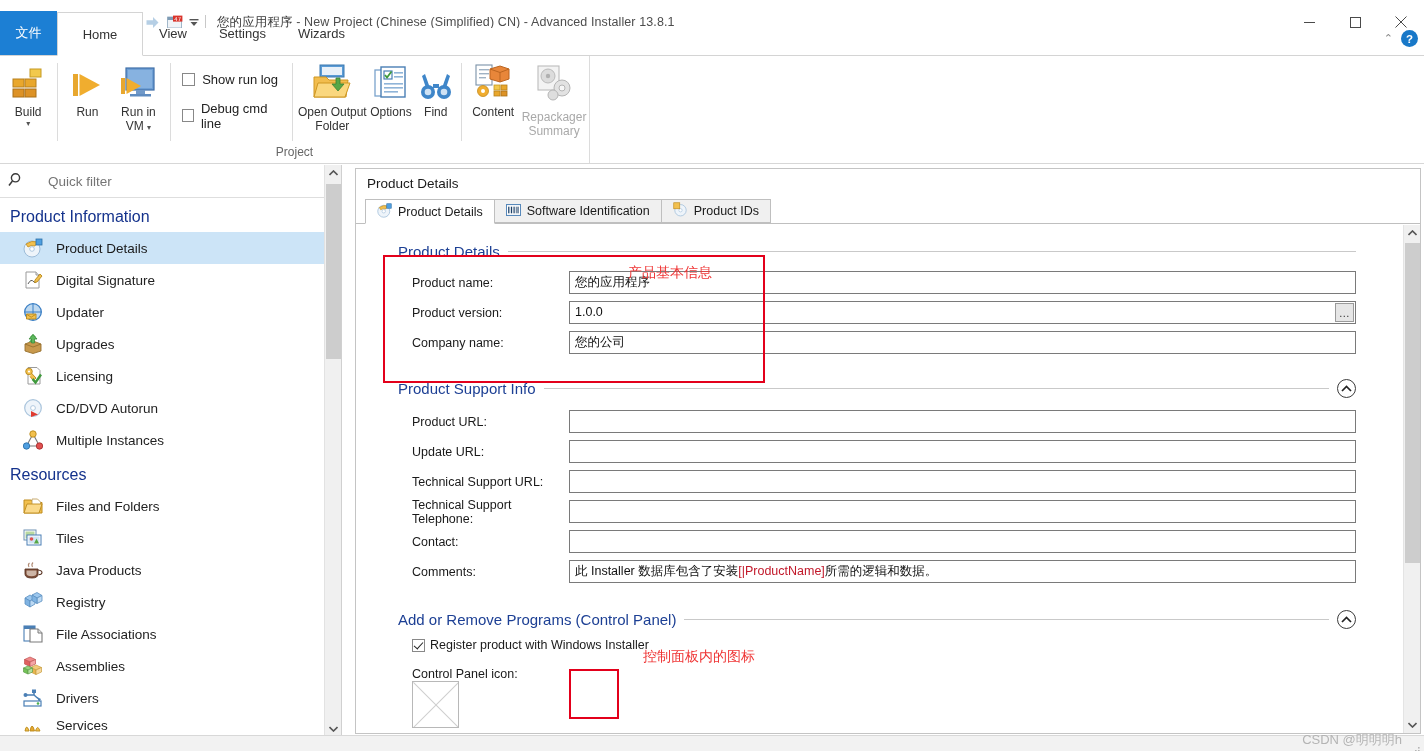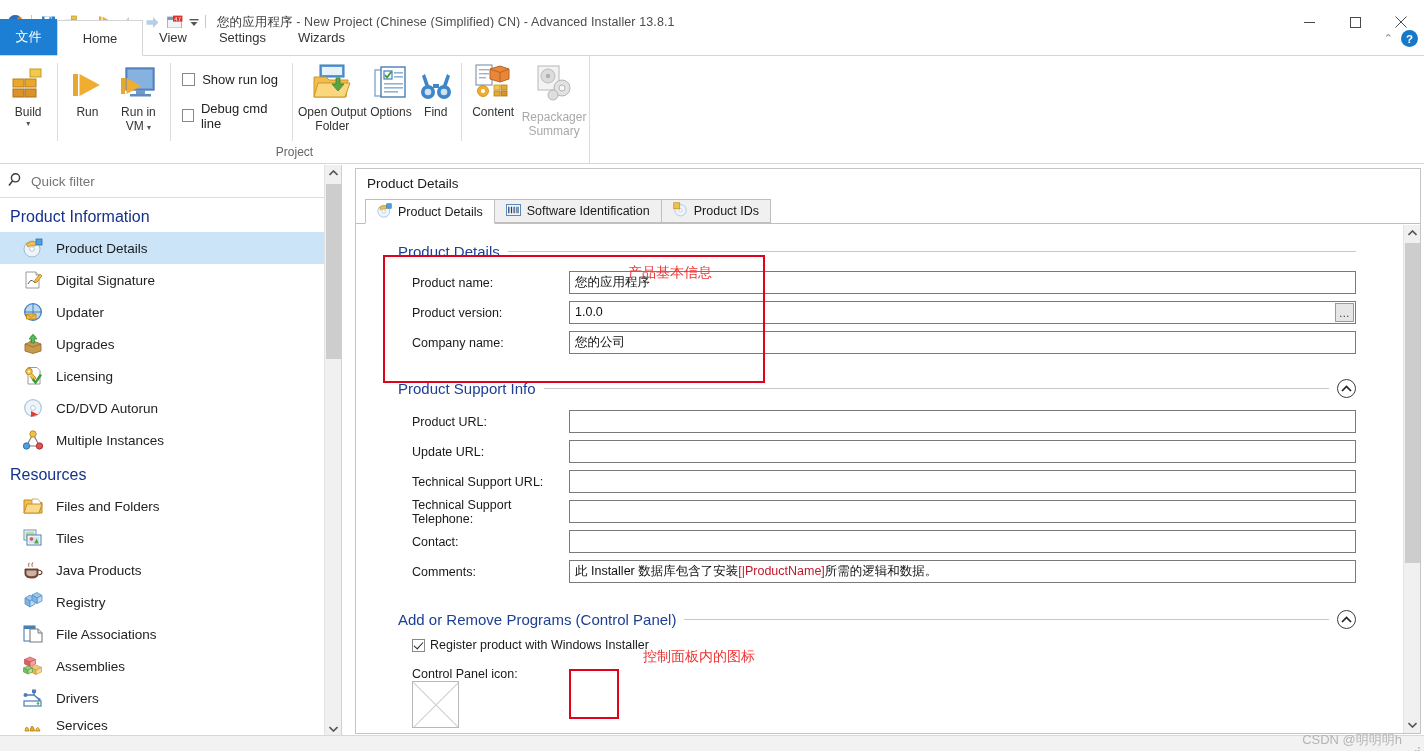--- a/index.html
+++ b/index.html
@@ -40,21 +40,21 @@
 
   
   .ribbon-tabs {
     position: absolute; left: 0; top: 28px;
     width: 1424px; height: 28px;
     background: #ffffff;
     border-bottom: 1px solid #d4d4d4;
     display: flex; align-items: flex-end;
   }
   .rt {
-    height: 36px; padding: 0 16px;
+    height: 44px; padding: 0 16px;
     display: flex; align-items: center; justify-content: center;
     font-size: 13px; color: #333; white-space: nowrap;
   }
   .rt.file {
     background: #1c7fd4; color: #ffffff; min-width: 57px; padding: 0 14px;
   }
   .rt.active {
     background: #ffffff; border: 1px solid #d4d4d4; border-bottom: 1px solid #ffffff;
     margin-bottom: -1px; min-width: 86px;
   }
@@ -109,21 +109,21 @@
 
   
   .sidebar {
     position: absolute; left: 0; top: 165px;
     width: 342px; height: 572px;
     background: #ffffff;
     border-right: 1px solid #d0d0d0;
     overflow: hidden;
   }
   .qfilter {
-    height: 33px; display: flex; align-items: center; gap: 6px;
+    height: 33px; display: flex; align-items: center; gap: 23px;
     padding-left: 8px; border-bottom: 1px solid #dedede;
   }
   .qfilter input {
     border: 0; outline: 0; font-size: 13.5px; color: #9a9a9a; width: 270px;
     font-family: "Liberation Sans", sans-serif; background: transparent;
   }
   .sec-head {
     font-size: 16px; color: #14328c; padding: 10px 0 6px 10px; font-weight: normal;
   }
   .s-item {

